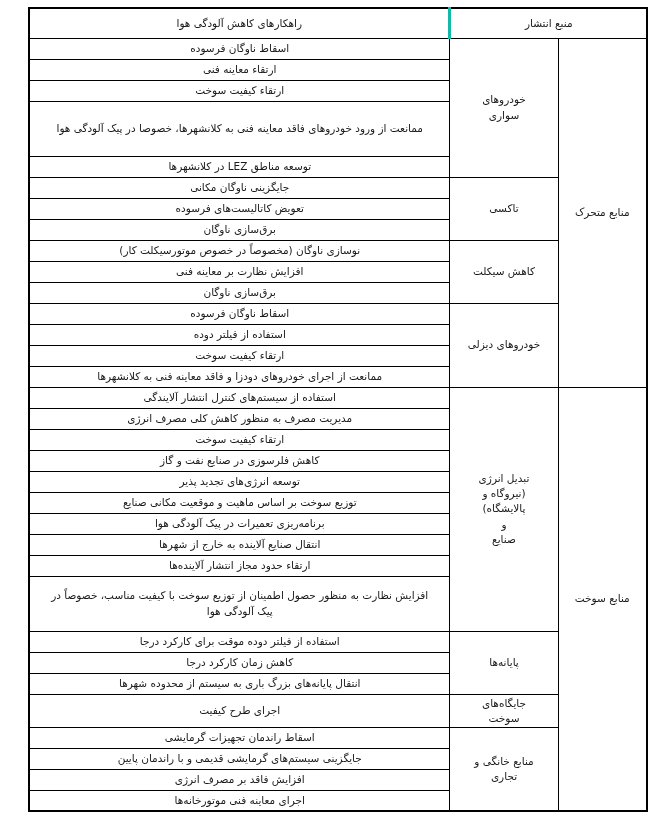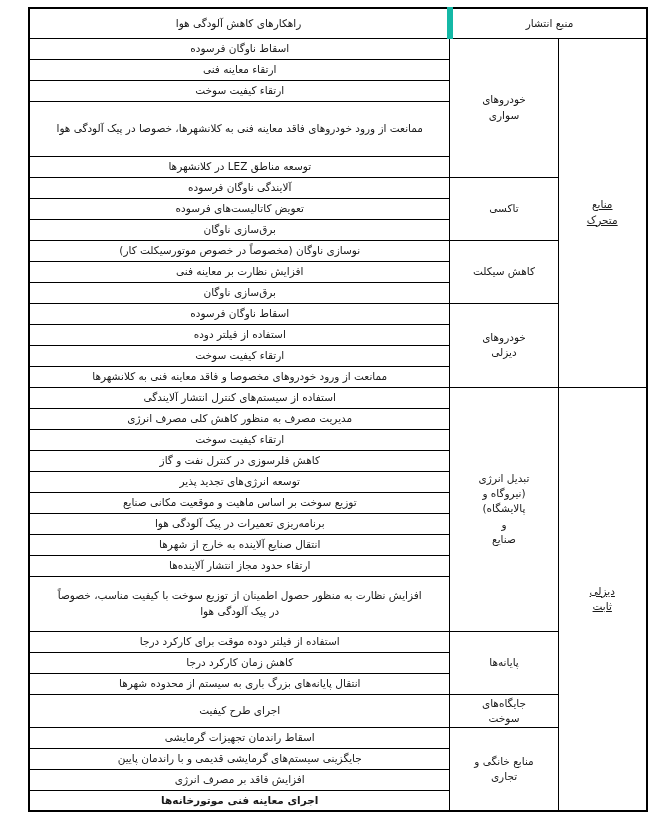--- a/index.html
+++ b/index.html
@@ -34,21 +34,21 @@
   table.emission-table {
     border-collapse: collapse;
     table-layout: fixed;
     width: 618px;
     direction: rtl;
   }
 
   table.emission-table td,
   table.emission-table th {
     border: 1px solid #000000;
-    padding: 1px 22px;
+    padding: 1px 16px;
     font-size: 10.5px;
     line-height: 1.45;
     vertical-align: middle;
     text-align: center;
     background: #ffffff;
     box-sizing: border-box;
     font-weight: normal;
   }
 
   
@@ -64,29 +64,28 @@
   
   thead tr th {
     font-weight: bold;
     font-size: 11.5px;
     height: 30px;
     border-top: 2px solid #000000;
     border-bottom: 2px solid #000000;
     padding: 4px 6px;
   }
   thead tr th.header-source {
-    border-left: 6px solid #14b8a6;
+    border-left: 3px solid #14b8a6;
   }
 
   
   td.cat-cell {
     font-weight: bold;
     font-size: 11.5px;
     border-right: 2px solid #000000;
-    text-decoration: underline;
   }
 
   td.subcat-cell {
     font-size: 11px;
     line-height: 1.5;
   }
 
   td.measure-cell {
     text-align: center;
     font-size: 10.5px;
@@ -96,21 +95,20 @@
     margin-left: 34px;
   }
 
   td.measure-cell.tall {
     height: 55px;
     line-height: 1.5;
   }
 
   tbody tr:last-child td {
     border-bottom: 2px solid #000000;
-    font-weight: bold;
   }
 
   .group-top td {
     border-top: 1.6px solid #000000;
   }
 </style>
 </head>
 <body>
 
 <div class="page">
@@ -140,21 +138,21 @@
             <td class="measure-cell">ارتقاء کیفیت سوخت</td>
           </tr>
           <tr>
             <td class="measure-cell tall">ممانعت از ورود خودروهای فاقد معاینه فنی به کلانشهرها، خصوصا در پیک آلودگی هوا</td>
           </tr>
           <tr>
             <td class="measure-cell">توسعه مناطق LEZ در کلانشهرها</td>
           </tr>
           <tr>
             <td class="subcat-cell" rowspan="3">تاکسی</td>
-            <td class="measure-cell">آلایندگی ناوگان فرسوده</td>
+            <td class="measure-cell">جایگزینی ناوگان مکانی</td>
           </tr>
           <tr>
             <td class="measure-cell">تعویض کاتالیست‌های فرسوده</td>
           </tr>
           <tr>
             <td class="measure-cell">برق‌سازی ناوگان</td>
           </tr>
           <tr>
             <td class="subcat-cell" rowspan="3">کاهش سیکلت</td>
             <td class="measure-cell">نوسازی ناوگان (مخصوصاً در خصوص موتورسیکلت کار)</td>
@@ -169,35 +167,35 @@
             <td class="subcat-cell" rowspan="4">خودروهای دیزلی</td>
             <td class="measure-cell">اسقاط ناوگان فرسوده</td>
           </tr>
           <tr>
             <td class="measure-cell">استفاده از فیلتر دوده</td>
           </tr>
           <tr>
             <td class="measure-cell">ارتقاء کیفیت سوخت</td>
           </tr>
           <tr>
-            <td class="measure-cell">ممانعت از ورود خودروهای مخصوصا و فاقد معاینه فنی به کلانشهرها</td>
+            <td class="measure-cell">ممانعت از اجرای خودروهای دودزا و فاقد معاینه فنی به کلانشهرها</td>
           </tr>
           <tr class="group-top">
-            <td class="cat-cell" rowspan="18">دیزلی ثابت</td>
+            <td class="cat-cell" rowspan="18">منابع سوخت</td>
             <td class="subcat-cell" rowspan="10">تبدیل انرژی<br>(نیروگاه و پالایشگاه)<br>و<br>صنایع</td>
             <td class="measure-cell">استفاده از سیستم‌های کنترل انتشار آلایندگی</td>
           </tr>
           <tr>
             <td class="measure-cell">مدیریت مصرف به منظور کاهش کلی مصرف انرژی</td>
           </tr>
           <tr>
             <td class="measure-cell">ارتقاء کیفیت سوخت</td>
           </tr>
           <tr>
-            <td class="measure-cell">کاهش فلرسوزی در کنترل نفت و گاز</td>
+            <td class="measure-cell">کاهش فلرسوزی در صنایع نفت و گاز</td>
           </tr>
           <tr>
             <td class="measure-cell">توسعه انرژی‌های تجدید پذیر</td>
           </tr>
           <tr>
             <td class="measure-cell">توزیع سوخت بر اساس ماهیت و موقعیت مکانی صنایع</td>
           </tr>
           <tr>
             <td class="measure-cell">برنامه‌ریزی تعمیرات در پیک آلودگی هوا</td>
           </tr>

